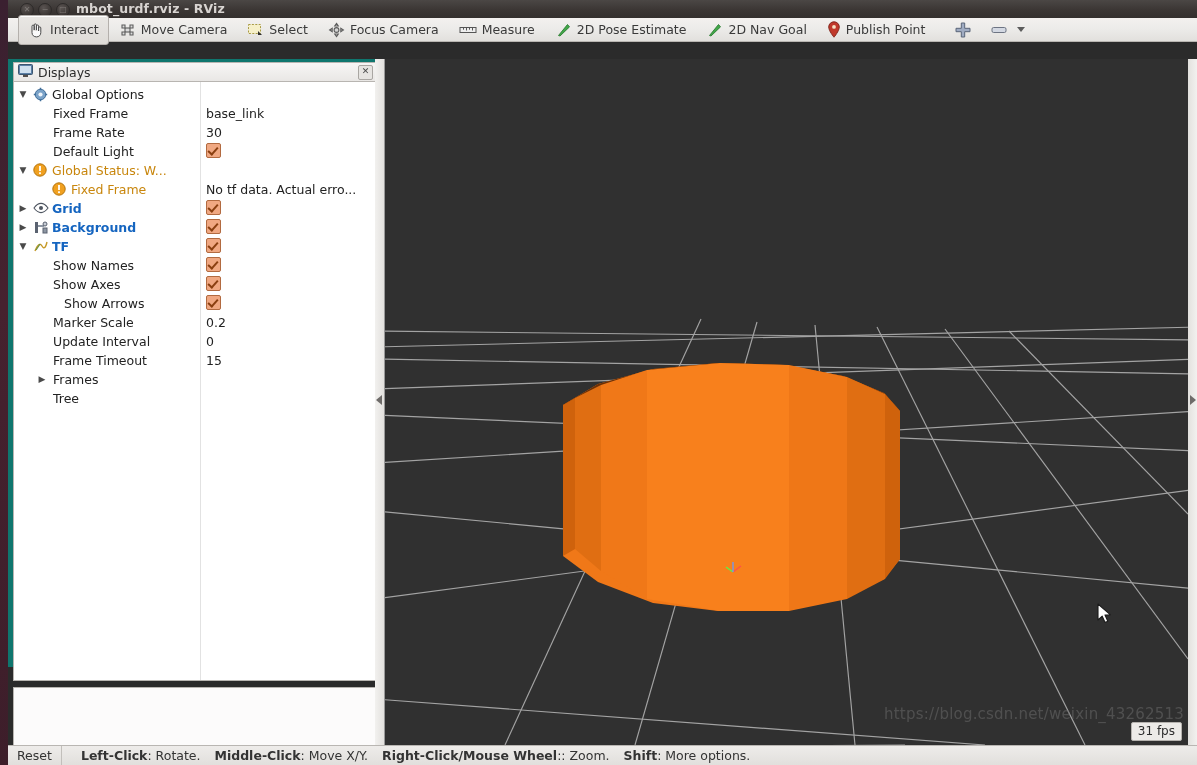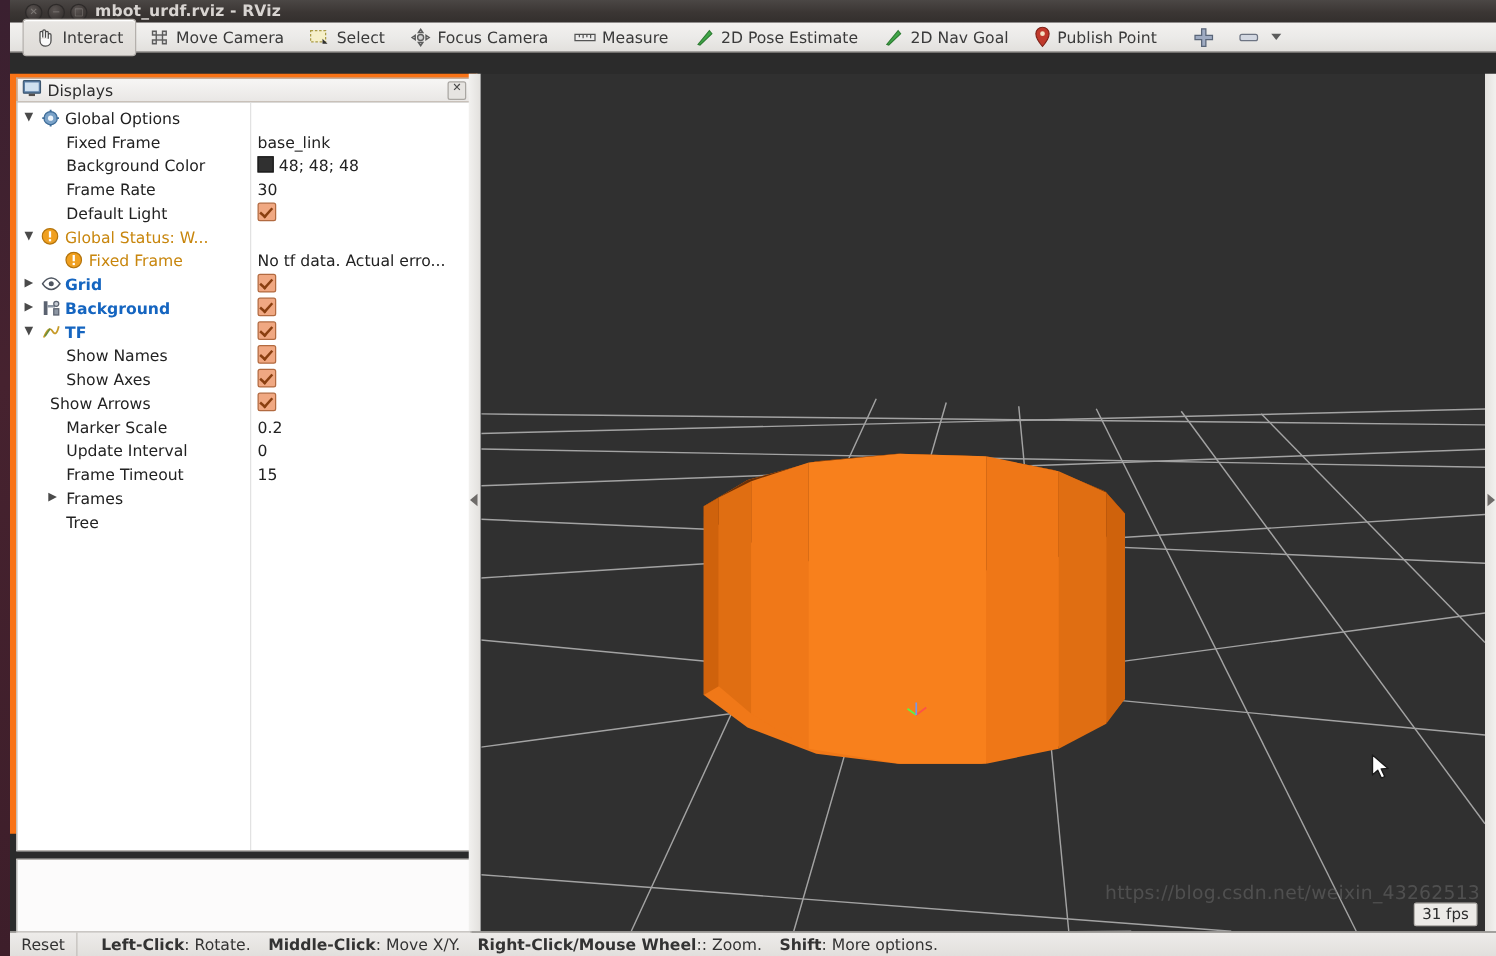--- a/index.html
+++ b/index.html
@@ -38,21 +38,21 @@
     white-space:nowrap;cursor:default;}
   .tbtn.active{background:linear-gradient(180deg,#e9e7e4,#dedbd7);
     border:1px solid #b4b0ac;box-shadow:inset 0 1px 0 #fff;}
   .tbtn svg{display:block;}
   .tsep{width:10px;}
   .tbtn .caret{width:0;height:0;border-left:4px solid transparent;
     border-right:4px solid transparent;border-top:5px solid #5c5c5c;margin-left:3px;}
 
   
   .leftpane{position:absolute;left:8px;top:59px;width:374px;height:608px;
-    background:#f97316;border-right:1px solid #9a9a9a;box-sizing:border-box;}
+    background:#0f766e;border-right:1px solid #9a9a9a;box-sizing:border-box;}
 
   .dockhdr{position:absolute;left:5px;top:3px;width:364px;height:19px;
     background:linear-gradient(180deg,#f7f6f5,#e9e7e5);
     border:1px solid #b8b5b1;border-bottom:none;box-sizing:border-box;
     display:flex;align-items:center;padding-left:4px;}
   .dockhdr .dlabel{font-size:12.5px;color:#2d2d2d;margin-left:5px;}
   .dockclose{position:absolute;right:3px;top:2px;width:13px;height:13px;
     background:#e6e4e1;border:1px solid #a9a6a2;border-radius:2px;
     font-size:9px;line-height:11px;text-align:center;color:#4a4a4a;cursor:pointer;}
 
@@ -253,24 +253,20 @@
                   <path d="M7.5 .8v2M7.5 12.2v2M.8 7.5h2M12.2 7.5h2"></path>
                 </g>
               </svg></span>
             <span class="nm" style="left:38px">Global Options</span>
           </div>
           <div class="row">
             <span class="nm" style="left:39px">Fixed Frame</span>
             <span class="vl">base_link</span>
           </div>
           <div class="row">
-            <span class="nm" style="left:39px">Background Color</span>
-            <span class="vl"><span class="swatch" style="background:#303030"></span>48; 48; 48</span>
-          </div>
-          <div class="row">
             <span class="nm" style="left:39px">Frame Rate</span>
             <span class="vl">30</span>
           </div>
           <div class="row">
             <span class="nm" style="left:39px">Default Light</span>
             <span class="vl"><span class="cb"></span></span>
           </div>
           <div class="row">
             <span class="tw" style="left:2px">▼</span>
             <span class="ico" style="left:19px"><svg width="14" height="14" viewBox="0 0 14 14">
@@ -320,21 +316,21 @@
           </div>
           <div class="row">
             <span class="nm" style="left:39px">Show Names</span>
             <span class="vl"><span class="cb"></span></span>
           </div>
           <div class="row">
             <span class="nm" style="left:39px">Show Axes</span>
             <span class="vl"><span class="cb"></span></span>
           </div>
           <div class="row">
-            <span class="nm" style="left:26px">Show Arrows</span>
+            <span class="nm" style="left:50px">Show Arrows</span>
             <span class="vl"><span class="cb"></span></span>
           </div>
           <div class="row">
             <span class="nm" style="left:39px">Marker Scale</span>
             <span class="vl">0.2</span>
           </div>
           <div class="row">
             <span class="nm" style="left:39px">Update Interval</span>
             <span class="vl">0</span>
           </div>

